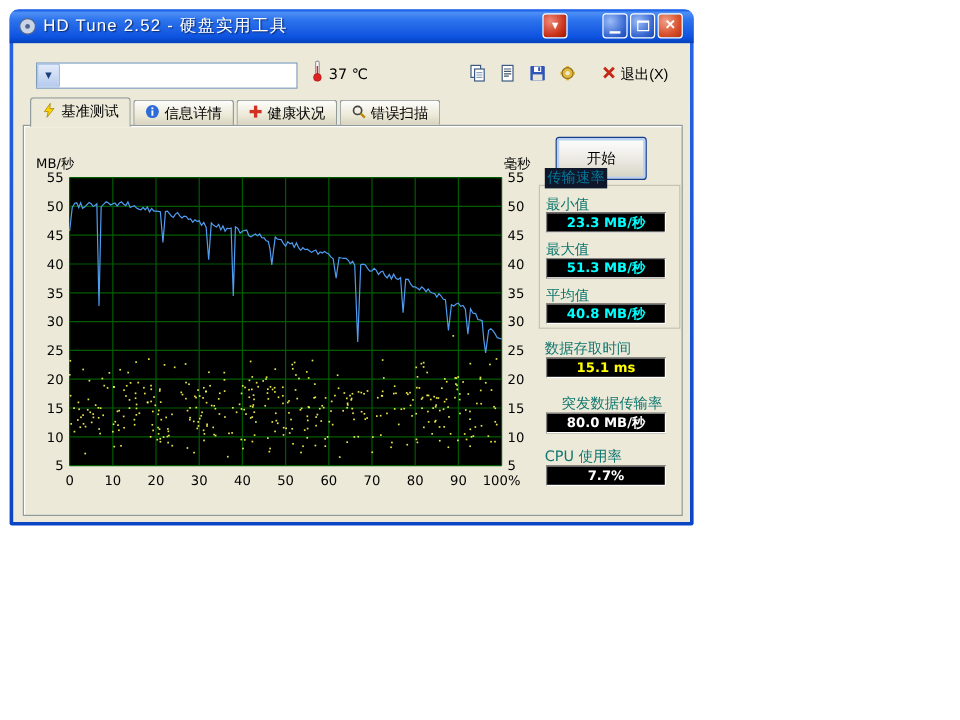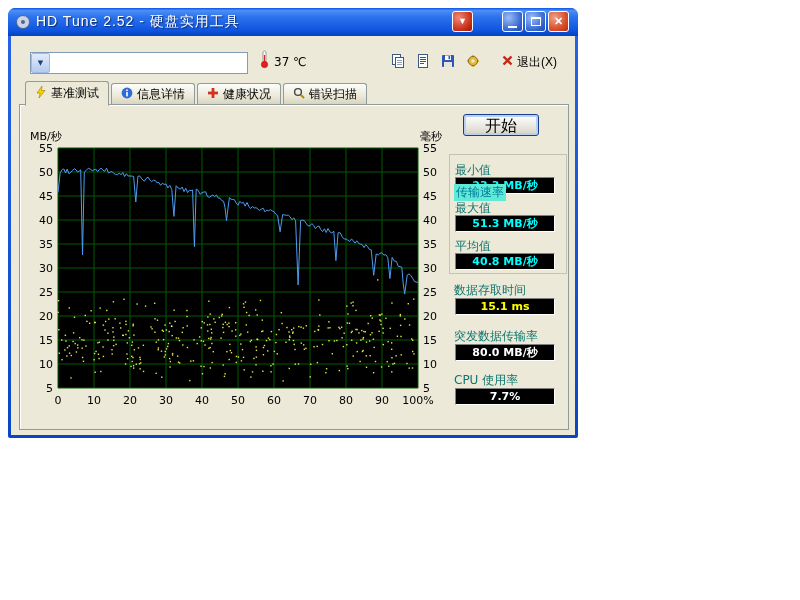--- a/index.html
+++ b/index.html
@@ -49,26 +49,26 @@
     border:1px solid #919b9c;border-bottom:none;border-radius:3px 3px 0 0;margin-right:2px;}
   .tab.active{height:23px;margin-top:-2px;background:#ece9d8;border-bottom:1px solid #ece9d8;}
 
   .tabpage{position:absolute;left:8px;top:68px;width:548px;height:324px;background:#ece9d8;
     border:1px solid #919b9c;box-shadow:inset 1px 1px 0 #fff;}
 
   
   .chartbox{position:absolute;left:9px;top:92px;width:440px;height:290px;}
 
   
-  .start-btn{position:absolute;left:452px;top:78px;width:76px;height:22px;font-size:16px;
+  .start-btn{position:absolute;left:452px;top:78px;width:76px;height:36px;font-size:12px;
     font-family:"DejaVu Sans",sans-serif;
     background:linear-gradient(180deg,#ffffff,#e8e6de 60%,#d6d2c4);border:1px solid #163e8c;
     border-radius:3px;box-shadow:inset 0 0 0 2px #bad0f0;}
-  .gtitle{position:absolute;left:443px;top:104px;font-size:12px;color:#00789c;background:#5eead4;
-    padding:0 2px;z-index:2;margin-top:44px;}
+  .gtitle{position:absolute;left:443px;top:104px;font-size:12px;color:#00789c;background:#0f172a;
+    padding:0 2px;z-index:2;}
   .tframe{position:absolute;left:438px;top:118px;width:116px;height:118px;border:1px solid #c5c2b2;}
   .plabel{position:absolute;font-size:12px;color:#0f766e;white-space:nowrap;}
   .vbox{position:absolute;width:98px;height:15px;background:#000;display:flex;align-items:center;
     justify-content:center;font-size:11px;font-weight:bold;letter-spacing:0;
     border-top:1px solid #808080;border-left:1px solid #808080;border-right:1px solid #fff;border-bottom:1px solid #fff;}
 </style>
 </head>
 <body>
 
 <div class="stage">
@@ -676,21 +676,21 @@
 
       <span class="plabel" style="left:444px;top:164px;">最大值</span>
       <div class="vbox" style="left: 444px; top: 179px; color: rgb(0, 255, 255);">51.3 MB/秒</div>
 
       <span class="plabel" style="left:444px;top:202px;">平均值</span>
       <div class="vbox" style="left: 444px; top: 217px; color: rgb(0, 255, 255);">40.8 MB/秒</div>
 
       <span class="plabel" style="left:443px;top:246px;">数据存取时间</span>
       <div class="vbox" style="left: 444px; top: 262px; color: rgb(255, 255, 0);">15.1 ms</div>
 
-      <span class="plabel" style="left:443px;top:292px;">突发数据传输率</span>
+      <span class="plabel" style="left:457px;top:292px;">突发数据传输率</span>
       <div class="vbox" style="left: 444px; top: 308px; color: rgb(255, 255, 255);">80.0 MB/秒</div>
 
       <span class="plabel" style="left:443px;top:336px;">CPU 使用率</span>
       <div class="vbox" style="left: 444px; top: 352px; color: rgb(255, 255, 255);">7.7%</div>
 
     </div>
   </div>
 </div>
 
 </body></html>

